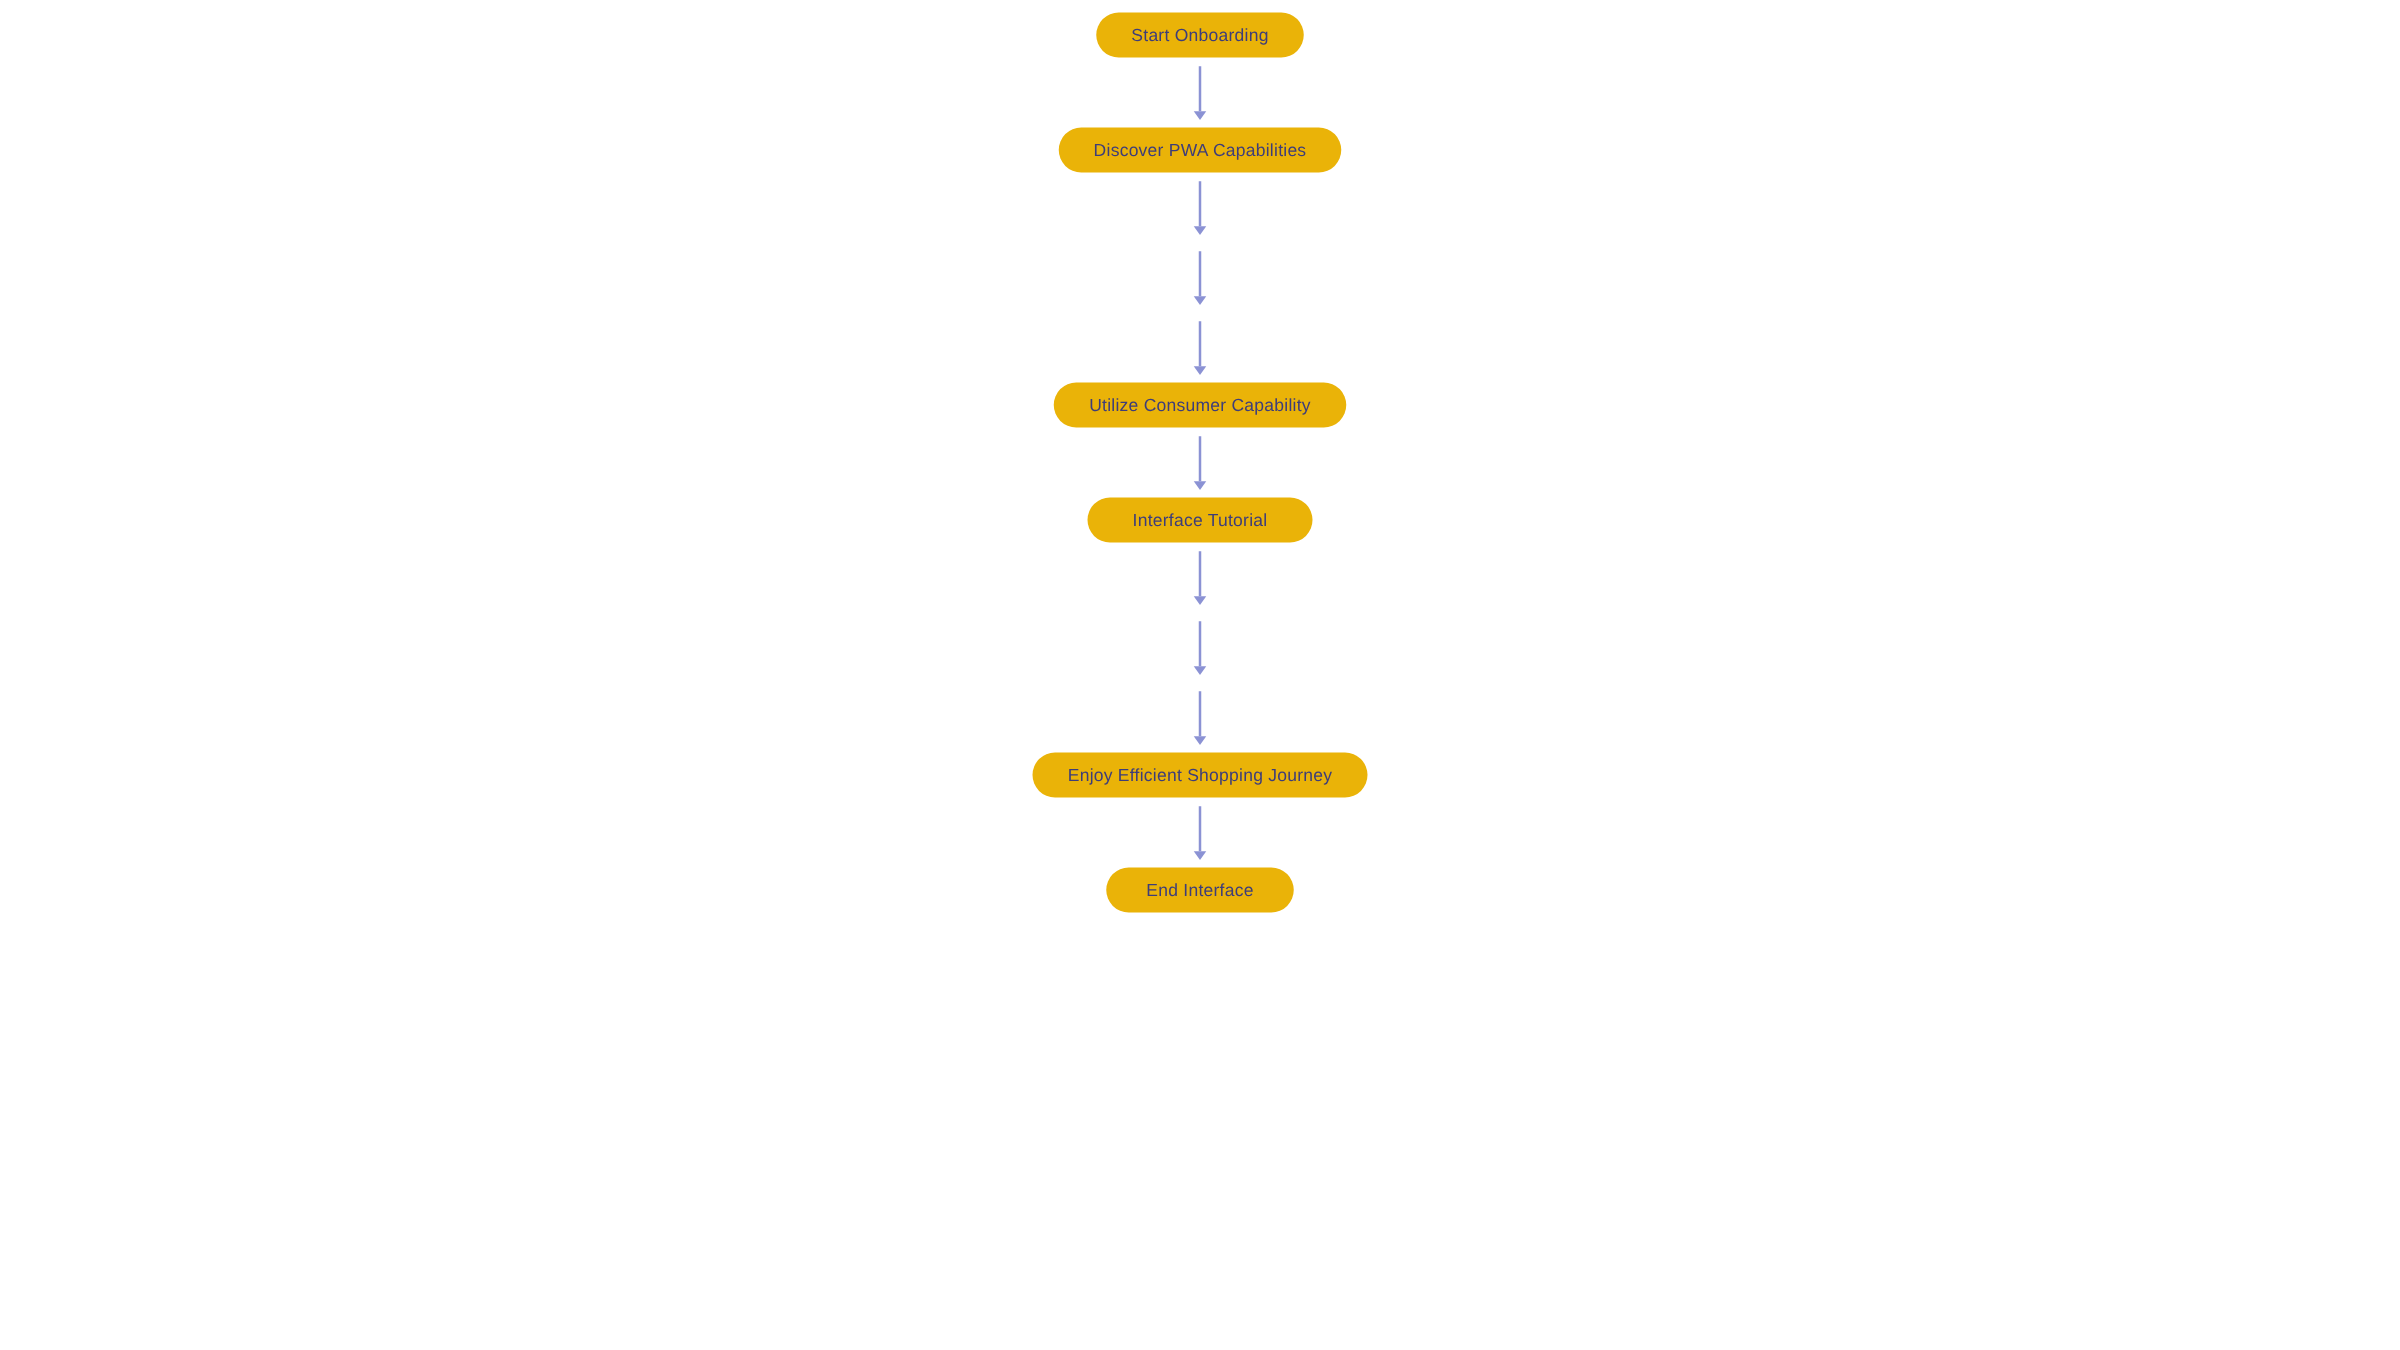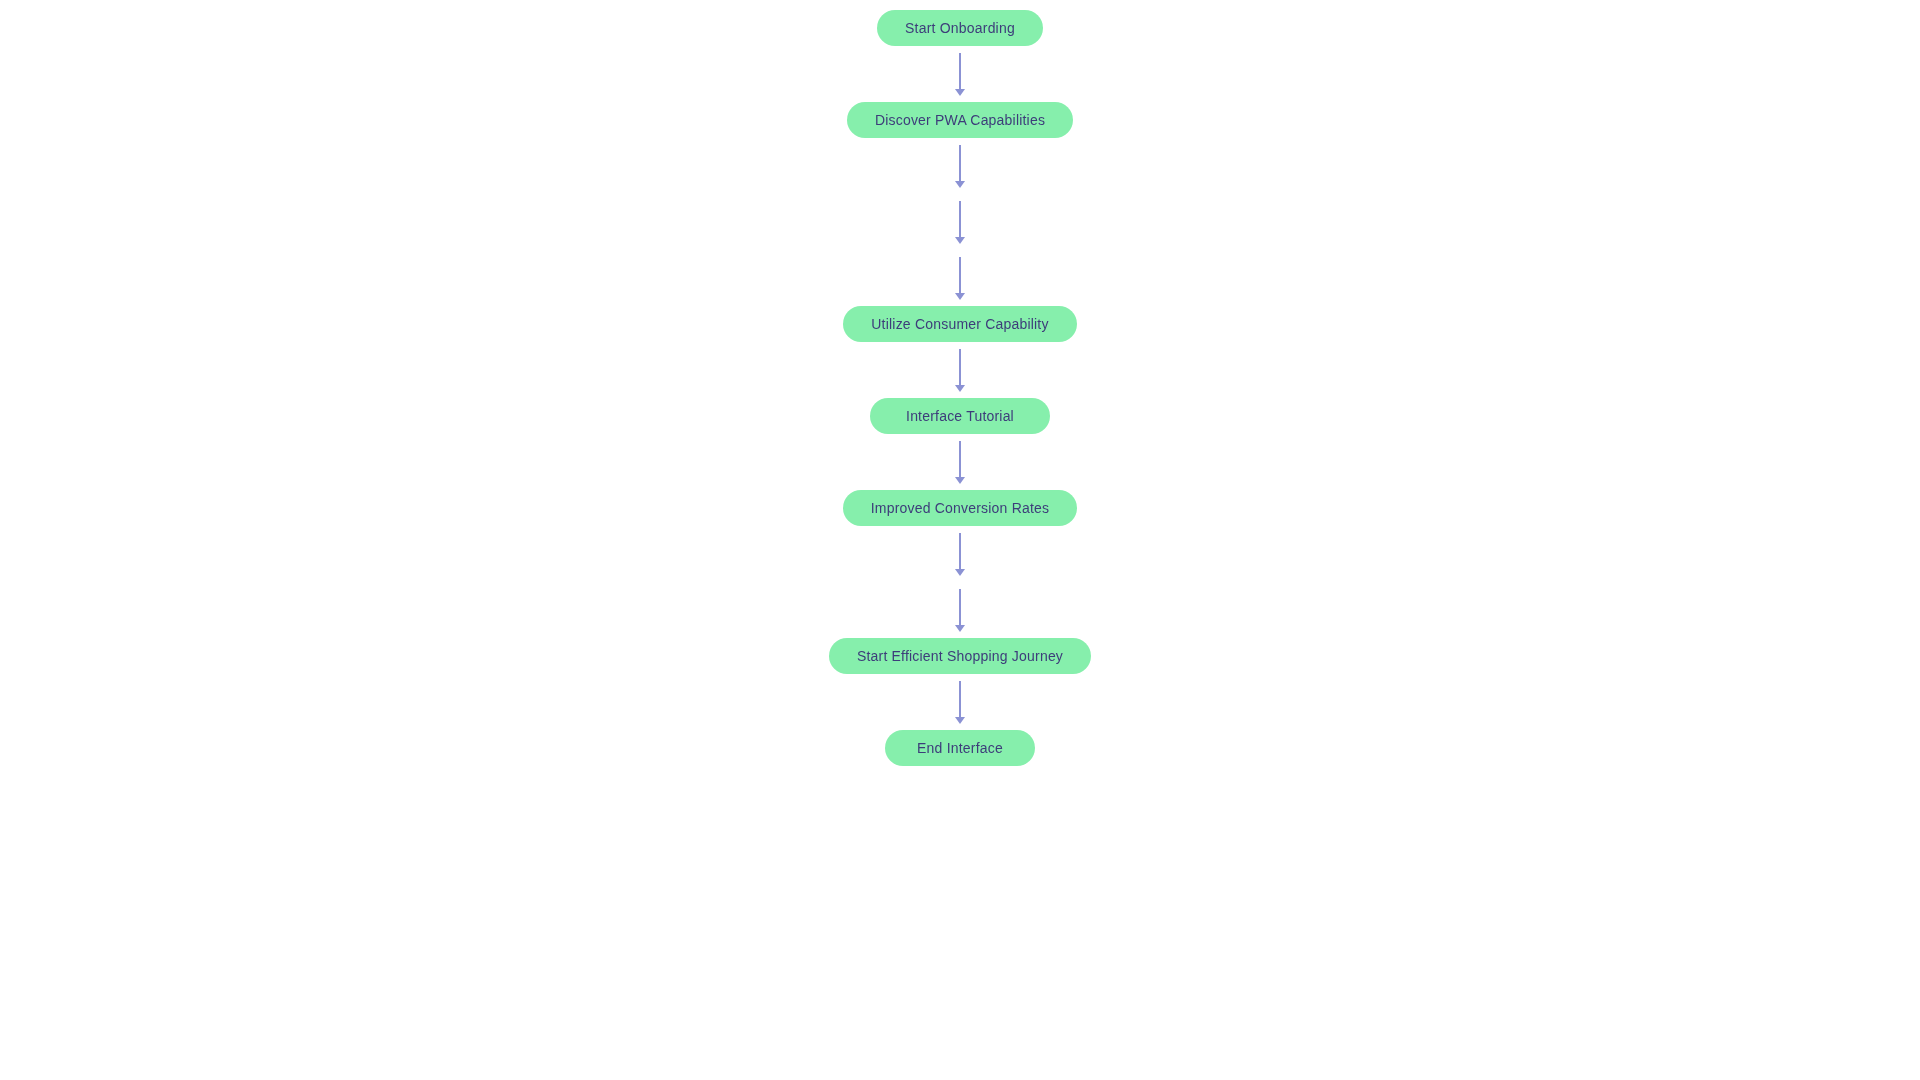--- a/index.html
+++ b/index.html
@@ -18,21 +18,21 @@
 
     .diagram-container {
       display: flex;
       flex-direction: column;
       align-items: center;
       padding-top: 10px;
       width: 100%;
     }
 
     .flow-node {
-      background: #86efac;
+      background: #eab308;
       border-radius: 24px;
       padding: 10px 28px;
       font-size: 14px;
       color: #3d3d7a;
       font-weight: 400;
       white-space: nowrap;
       min-width: 180px;
       text-align: center;
       letter-spacing: 0.2px;
     }
@@ -101,34 +101,33 @@
     <div class="connector-arrow"></div>
   </div>
 
   <div class="flow-node">Interface Tutorial</div>
 
   <div class="connector">
     <div class="connector-line"></div>
     <div class="connector-arrow"></div>
   </div>
 
-  <div class="flow-node">Improved Conversion Rates</div>
 
   <div class="connector">
     <div class="connector-line"></div>
     <div class="connector-arrow"></div>
   </div>
 
 
   <div class="connector">
     <div class="connector-line"></div>
     <div class="connector-arrow"></div>
   </div>
 
-  <div class="flow-node">Start Efficient Shopping Journey</div>
+  <div class="flow-node">Enjoy Efficient Shopping Journey</div>
 
   <div class="connector">
     <div class="connector-line"></div>
     <div class="connector-arrow"></div>
   </div>
 
   <div class="flow-node start-end">End Interface</div>
 </div>
 
 </body></html>

